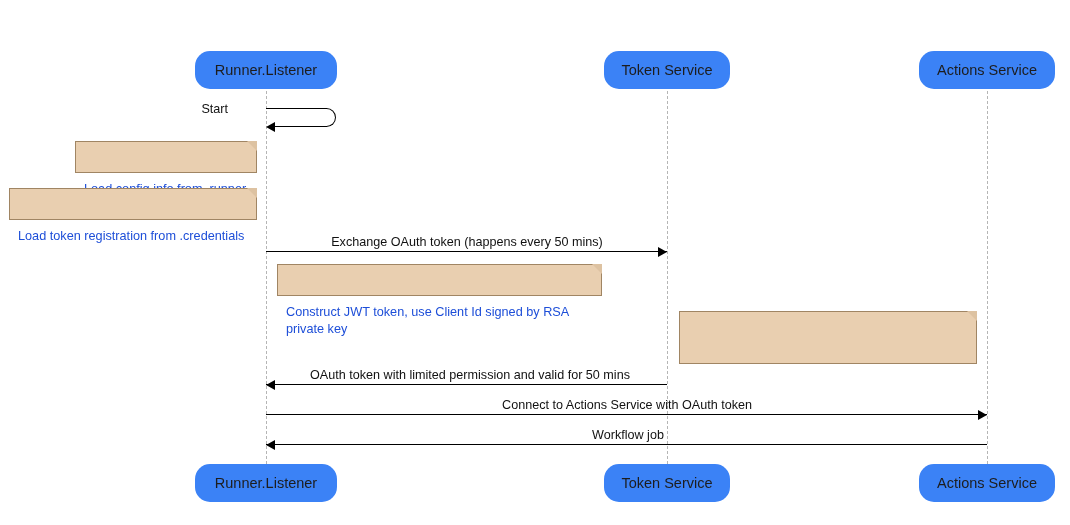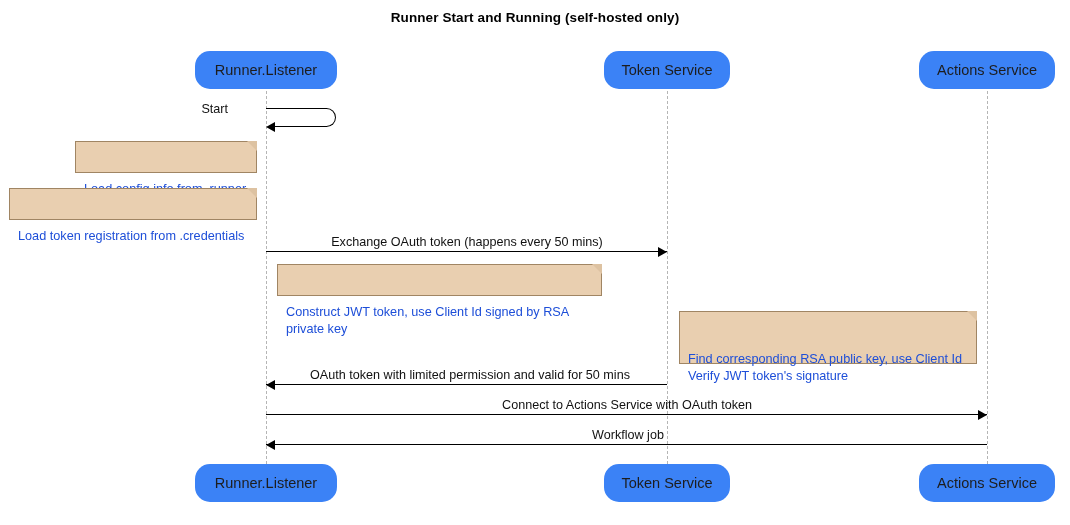--- a/index.html
+++ b/index.html
@@ -34,21 +34,20 @@
   .selfloop .top{position:absolute;left:0;top:0;height:1px;background:#000;}
   .selfloop .bot{position:absolute;left:0;height:1px;background:#000;}
   .selfloop .curve{position:absolute;border:1px solid #000;border-left:none;
                    border-radius:0 10px 10px 0;box-sizing:border-box;background:transparent;}
 </style>
 </head>
 <body>
 
 <div id="diagram">
 
-  <div class="title">Runner Start and Running (self-hosted only)</div>
 
   <div class="lifeline" style="left:266px"></div>
   <div class="lifeline" style="left:667px"></div>
   <div class="lifeline" style="left:987px"></div>
 
   <div class="actor" style="left:195px;top:51px;width:142px">
     <span>Runner.Listener</span>
   </div>
   <div class="actor" style="left:604px;top:51px;width:126px">
     <span>Token Service</span>
@@ -101,17 +100,15 @@
     <span>Load token registration from .credentials</span>
   </div>
 
   <div class="note" style="left:277px;top:264px;width:325px;height:32px">
     <div class="foldtri"></div>
     <span>Construct JWT token, use Client Id signed by RSA private key</span>
   </div>
 
   <div class="note" style="left:679px;top:311px;width:298px;height:53px">
     <div class="foldtri"></div>
-    <span>Find corresponding RSA public key, use Client Id
-Verify JWT token's signature</span>
   </div>
 
 </div>
 
 </body></html>

